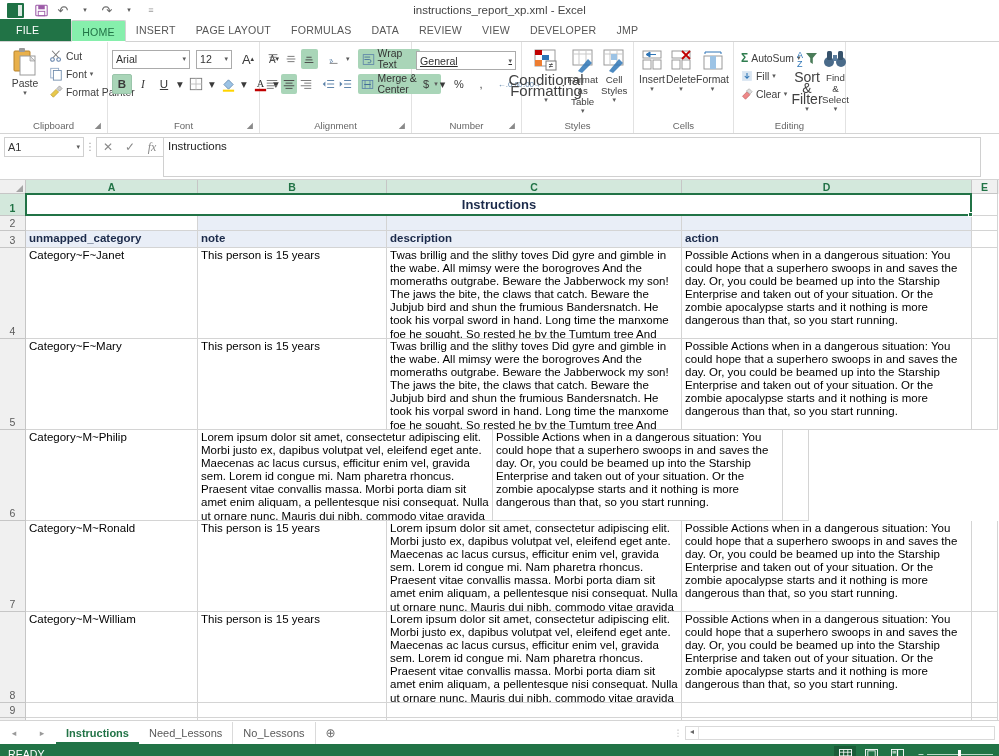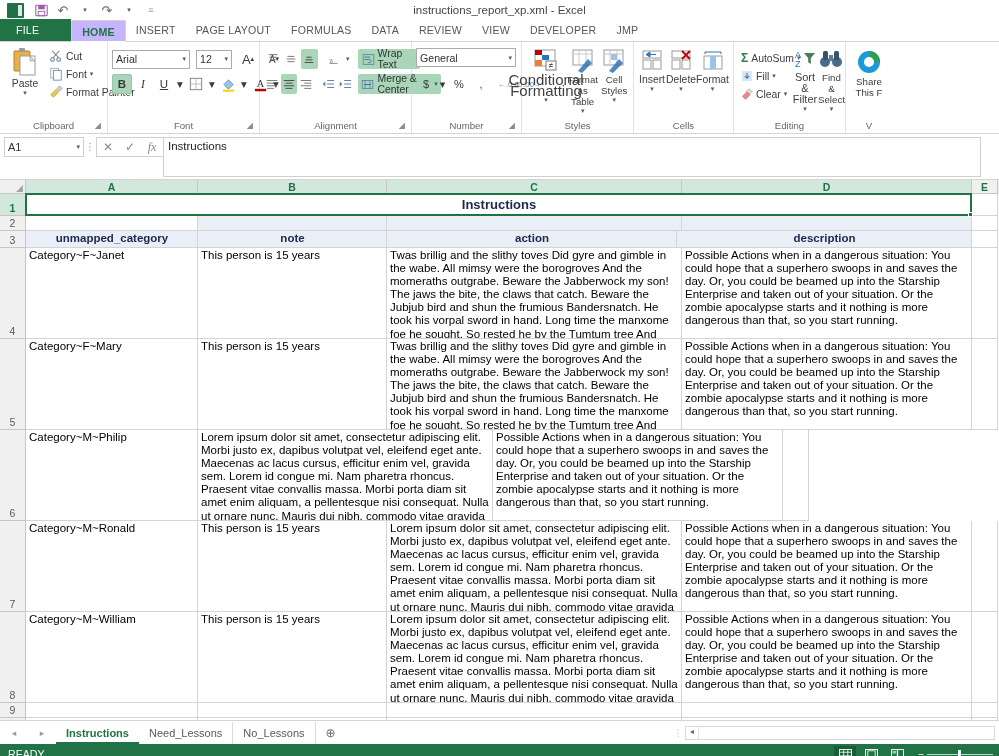--- a/index.html
+++ b/index.html
@@ -57,23 +57,23 @@
   .ribtab {
     padding: 3px 10px 4px 10px;
     font-size: 10.6px; color:#575757; letter-spacing:.2px;
     height:22px; line-height:16px;
   }
   .ribtab.file {
     background:#217346; color:#fff; font-weight:normal;
     padding:3px 32px 4px 16px;
   }
   .ribtab.active {
-    color:#217346; font-weight:bold;
+    color:#217346; font-weight:normal;
     border:1px solid #d2d2d2; border-bottom:1px solid #fff;
-    background:#c4b5fd; margin-bottom:-1px; border-radius:2px 2px 0 0;
+    background:#86efac; margin-bottom:-1px; border-radius:2px 2px 0 0;
   }
 
   
   .ribbon {
     height: 92px; background:#fff;
     border-bottom:1px solid #d4d4d4;
     display:flex; align-items:stretch;
     position:relative;
   }
   .grp {
@@ -139,21 +139,21 @@
     display:flex; align-items:center; gap:3px; height:20px; padding:0 4px;
     background:#a9d5b8; border-radius:2px; font-size:10.4px; color:#333;
   }
   .mergebtn {
     display:flex; align-items:center; gap:3px; height:20px; padding:0 3px;
     background:#a9d5b8; border-radius:2px; font-size:10.4px; color:#333;
   }
 
   
   .numgrp { width:110px; }
-  .numrow1 { height:22px; display:flex; align-items:flex-start;}
+  .numrow1 { height:22px; display:flex; align-items:flex-end;text-decoration:underline;}
   .numrow2 { height:22px; margin-top:3px; display:flex; align-items:center; gap:2px;}
   .numcombo { width:100px; }
   .nbtn { width:20px; height:20px; display:flex;align-items:center;justify-content:center; font-size:11px;color:#3a3a3a;}
 
   
   .stylesgrp { width:112px; }
   .cellsgrp { width:100px; }
   .editgrp { width:112px; }
   .sharegrp { width:46px; border-right:none; }
   .editcol { display:flex; flex-direction:column; padding-top:2px;}
@@ -211,21 +211,21 @@
   }
   .rowhdr.sel { background:#d3e8dc; color:#217346; font-weight:bold;}
   .cells { flex:1; position:relative; }
   .gridrow { display:flex; }
   .cell {
     border-right:1px solid #d4d4d4; border-bottom:1px solid #d4d4d4;
     padding:1px 2px 0 3px; overflow:hidden;
     font-size:11.5px; line-height:13.1px; color:#000;
     background:#fff;
   }
-  .cell.hdr { background:#e9eef7; font-weight:bold; text-align:center; font-size:11.5px; color:#1b2a4a;}
+  .cell.hdr { background:#e9eef7; font-weight:bold; font-size:11.5px; color:#1b2a4a;}
   .cell.empty-bg { background:#e9eef7; }
   .cell.title {
     font-weight:bold; font-size:13px; text-align:center; color:#1b2a4a;
     display:flex; align-items:center; justify-content:center;
   }
   .sel-overlay {
     position:absolute; border:2px solid #217346; pointer-events:none;
   }
   .sel-handle{
     position:absolute; width:5px; height:5px; background:#217346;
@@ -649,55 +649,40 @@
         </div>
       </div>
       <div class="bigbtn" style="width:30px;">
         <span class="ico">
           <svg width="26" height="22" viewBox="0 0 26 22">
               <text x="3" y="9" font-size="9" fill="#2e75b6" font-family="Liberation Sans,sans-serif">A</text>
               <text x="3" y="18" font-size="9" fill="#2e75b6" font-family="Liberation Sans,sans-serif">Z</text>
               <path d="M12 4h11l-4.2 5v6l-2.6-1.8V9z" fill="#4a7c59"></path>
             </svg>
         </span>
-        <span class="lbl" style="font-size:11px;">Sort &amp; Filter</span>
+        <span class="lbl" style="font-size:14px;">Sort &amp; Filter</span>
         <span class="caret">▾</span>
       </div>
       <div class="bigbtn" style="width:30px;">
         <span class="ico">
           <svg width="24" height="22" viewBox="0 0 24 22">
               <circle cx="6" cy="13" r="5" fill="#4a6b8a"></circle>
               <circle cx="18" cy="13" r="5" fill="#4a6b8a"></circle>
               <rect x="4" y="2" width="5" height="9" rx="1.5" fill="#37536c"></rect>
               <rect x="15" y="2" width="5" height="9" rx="1.5" fill="#37536c"></rect>
               <rect x="10" y="6" width="4" height="6" fill="#5b7d9e"></rect>
             </svg>
         </span>
         <span class="lbl" style="font-size:9.7px;">Find &amp; Select</span>
         <span class="caret">▾</span>
       </div>
     </div>
     <div class="grp-label">Editing</div>
   </div>
 
-  <div class="grp sharegrp">
-    <div class="grp-body" style="justify-content:center; padding-top:2px;">
-      <div class="bigbtn" style="width:44px;">
-        <span class="ico">
-          <svg width="26" height="26" viewBox="0 0 26 26">
-              <circle cx="13" cy="13" r="11" fill="#1a9ad7"></circle>
-              <path d="M13 2a11 11 0 0111 11h-11z" fill="#2e9e4f"></path>
-              <circle cx="13" cy="13" r="5" fill="#fff"></circle>
-            </svg>
-        </span>
-        <span class="lbl" style="font-size:9.7px;">Share This F</span>
-      </div>
-    </div>
-    <div class="grp-label">V</div>
-  </div>
 </div>
 
 <div class="fbar">
   <div class="namebox">
     <span>A1</span>
     <span class="caret">▾</span>
   </div>
   <div class="fbar-dots">⋮</div>
   <div class="fbtns">
     <div>✕</div>
@@ -744,22 +729,22 @@
         <div class="cell" style="width:172px;height:15px;"></div>
         <div class="cell empty-bg" style="width:189px;height:15px;"></div>
         <div class="cell empty-bg" style="width:295px;height:15px;"></div>
         <div class="cell empty-bg" style="width:290px;height:15px;"></div>
         <div class="cell" style="width:26px;height:15px;"></div>
       </div>
 
       <div class="gridrow">
         <div class="cell hdr" style="width:172px;height:17px;">unmapped_category</div>
         <div class="cell hdr" style="width:189px;height:17px;">note</div>
+        <div class="cell hdr" style="width:295px;height:17px;">description</div>
         <div class="cell hdr" style="width:290px;height:17px;">action</div>
-        <div class="cell hdr" style="width:295px;height:17px;">description</div>
         <div class="cell" style="width:26px;height:17px;"></div>
       </div>
 
       <div class="gridrow">
         <div class="cell" style="width:172px;height:91px;">Category~F~Janet</div>
         <div class="cell" style="width:189px;height:91px;">This person is 15 years</div>
         <div class="cell" style="width:295px;height:91px;">Twas brillig and the slithy toves Did gyre and gimble in the wabe. All mimsy were the borogroves And the momeraths outgrabe. Beware the Jabberwock my son! The jaws the bite, the claws that catch. Beware the Jubjub bird and shun the frumious Bandersnatch. He took his vorpal sword in hand. Long time the manxome foe he sought. So rested he by the Tumtum tree And stood awhile in thought.</div>
         <div class="cell" style="width:290px;height:91px;">Possible Actions when in a dangerous situation: You could hope that a superhero swoops in and saves the day. Or, you could be beamed up into the Starship Enterprise and taken out of your situation. Or the zombie apocalypse starts and it nothing is more dangerous than that, so you start running.</div>
         <div class="cell" style="width:26px;height:91px;"></div>
       </div>

